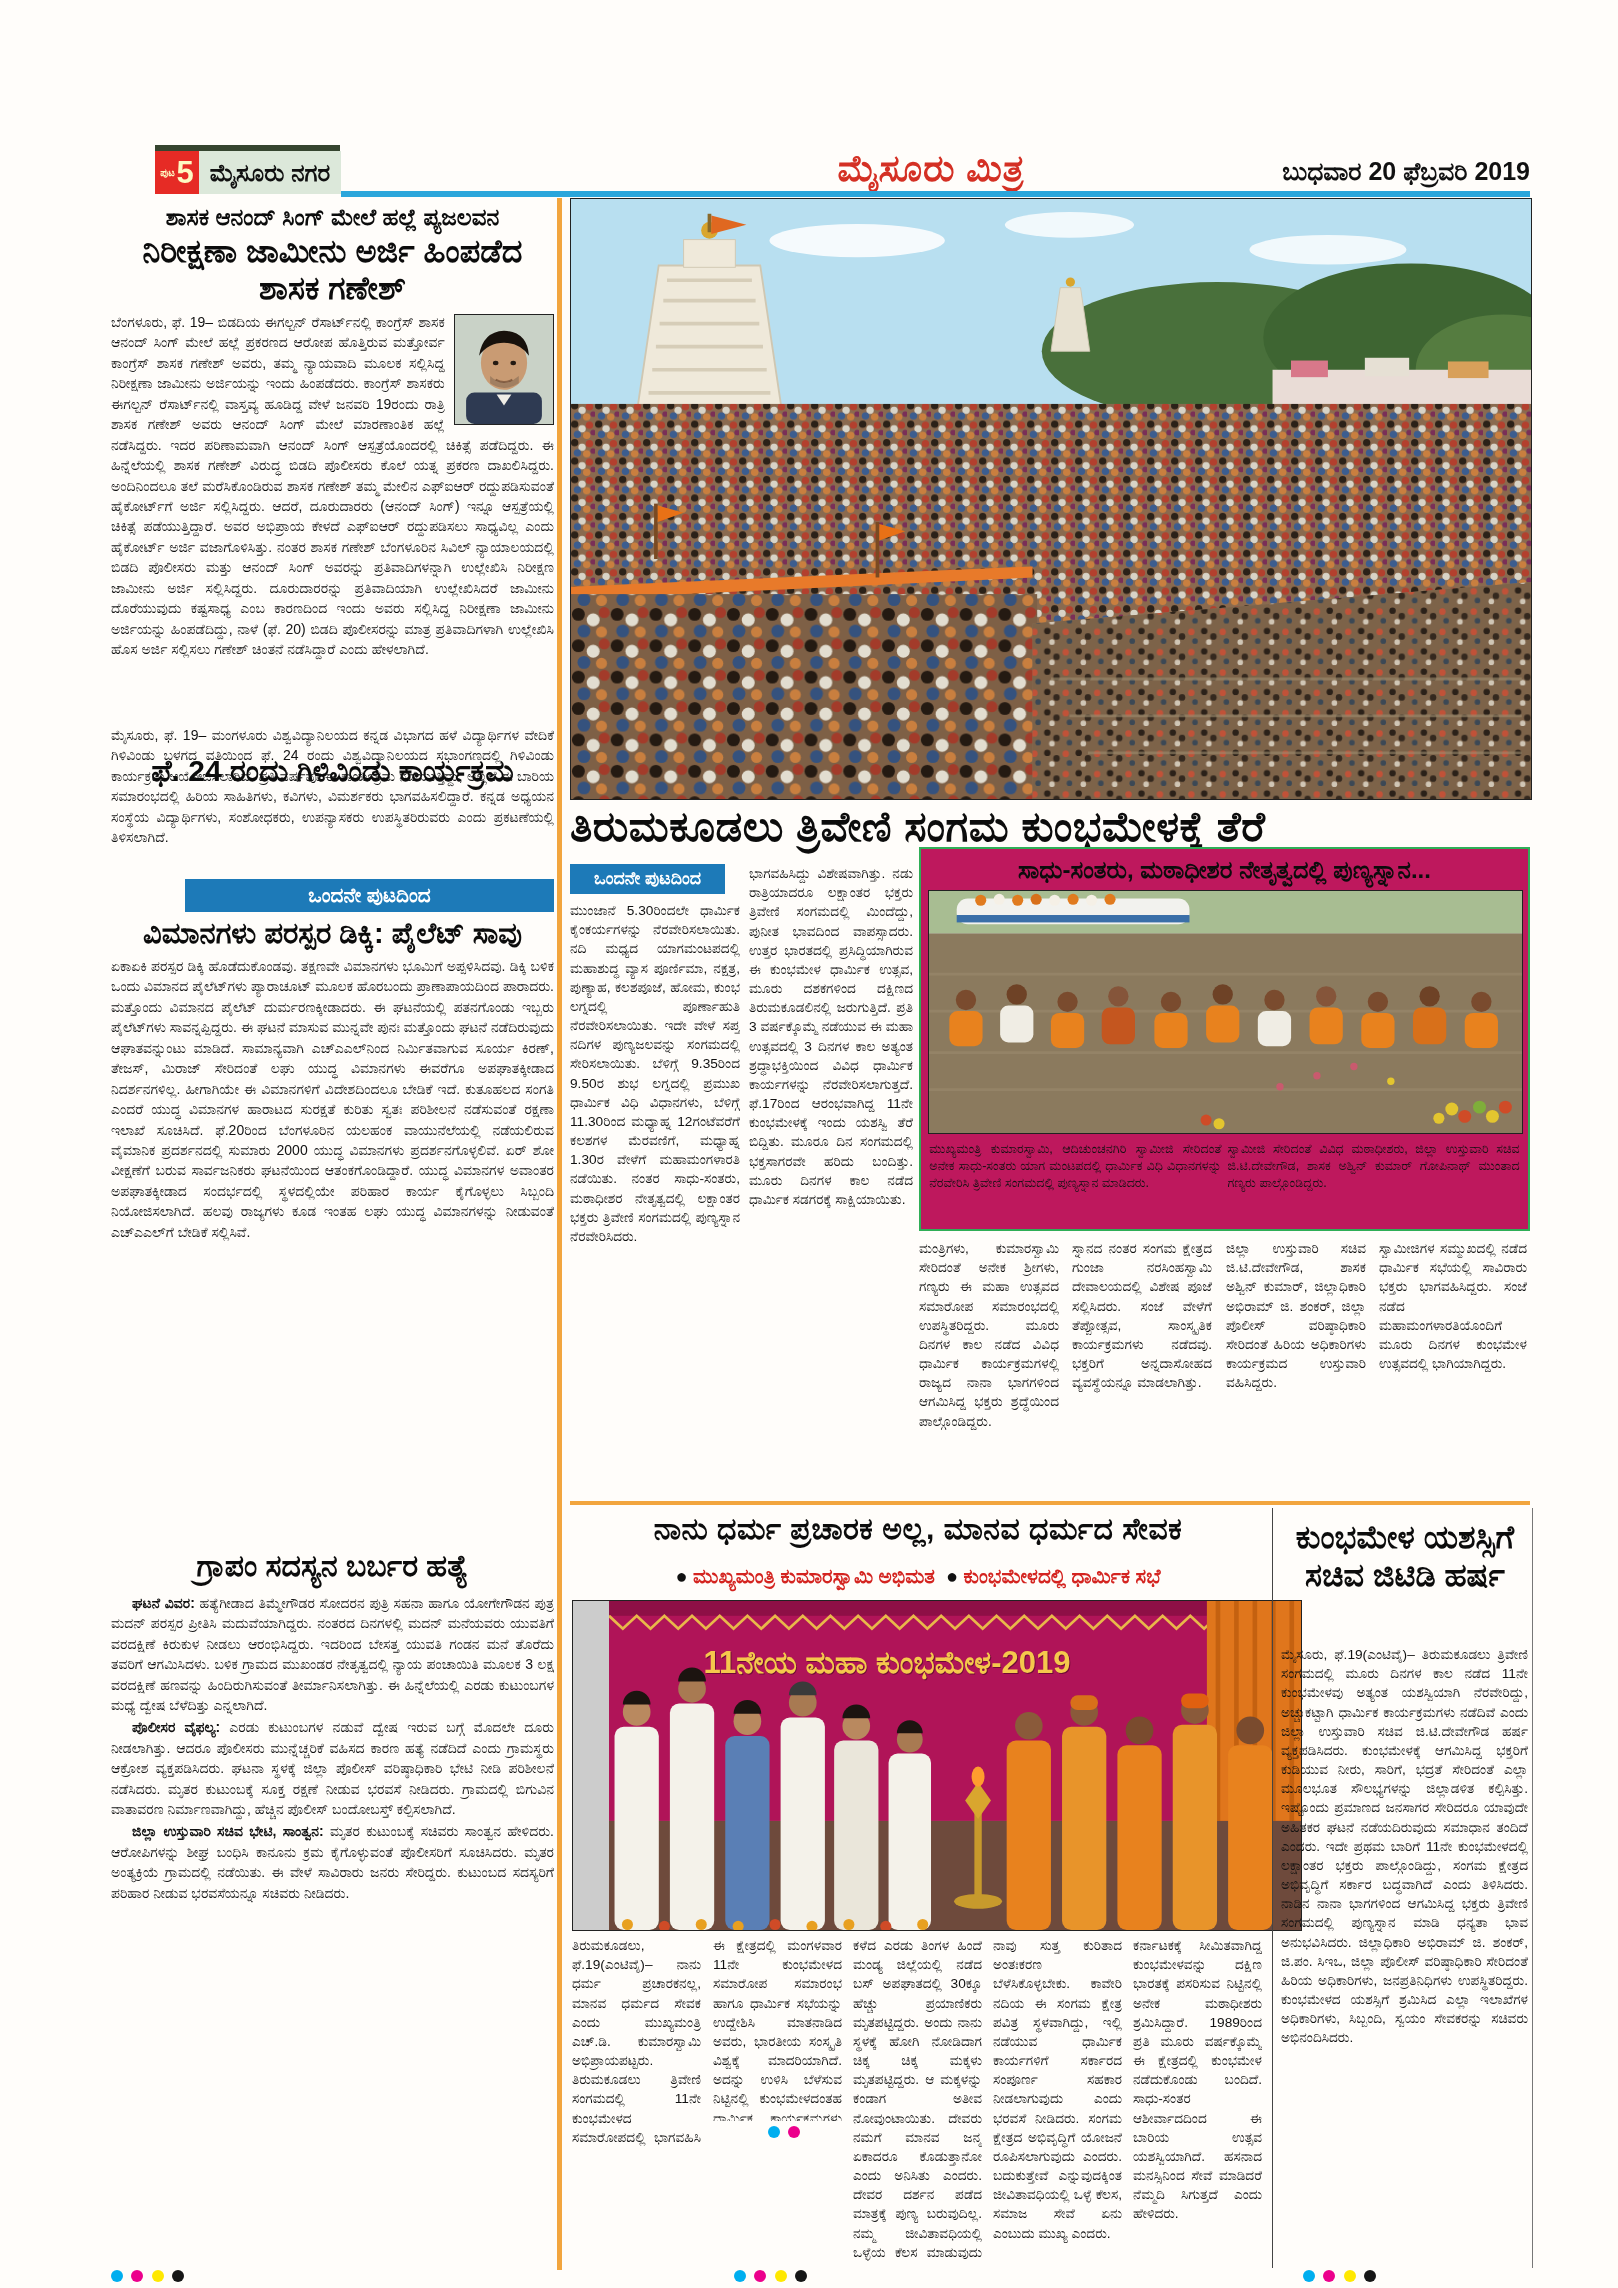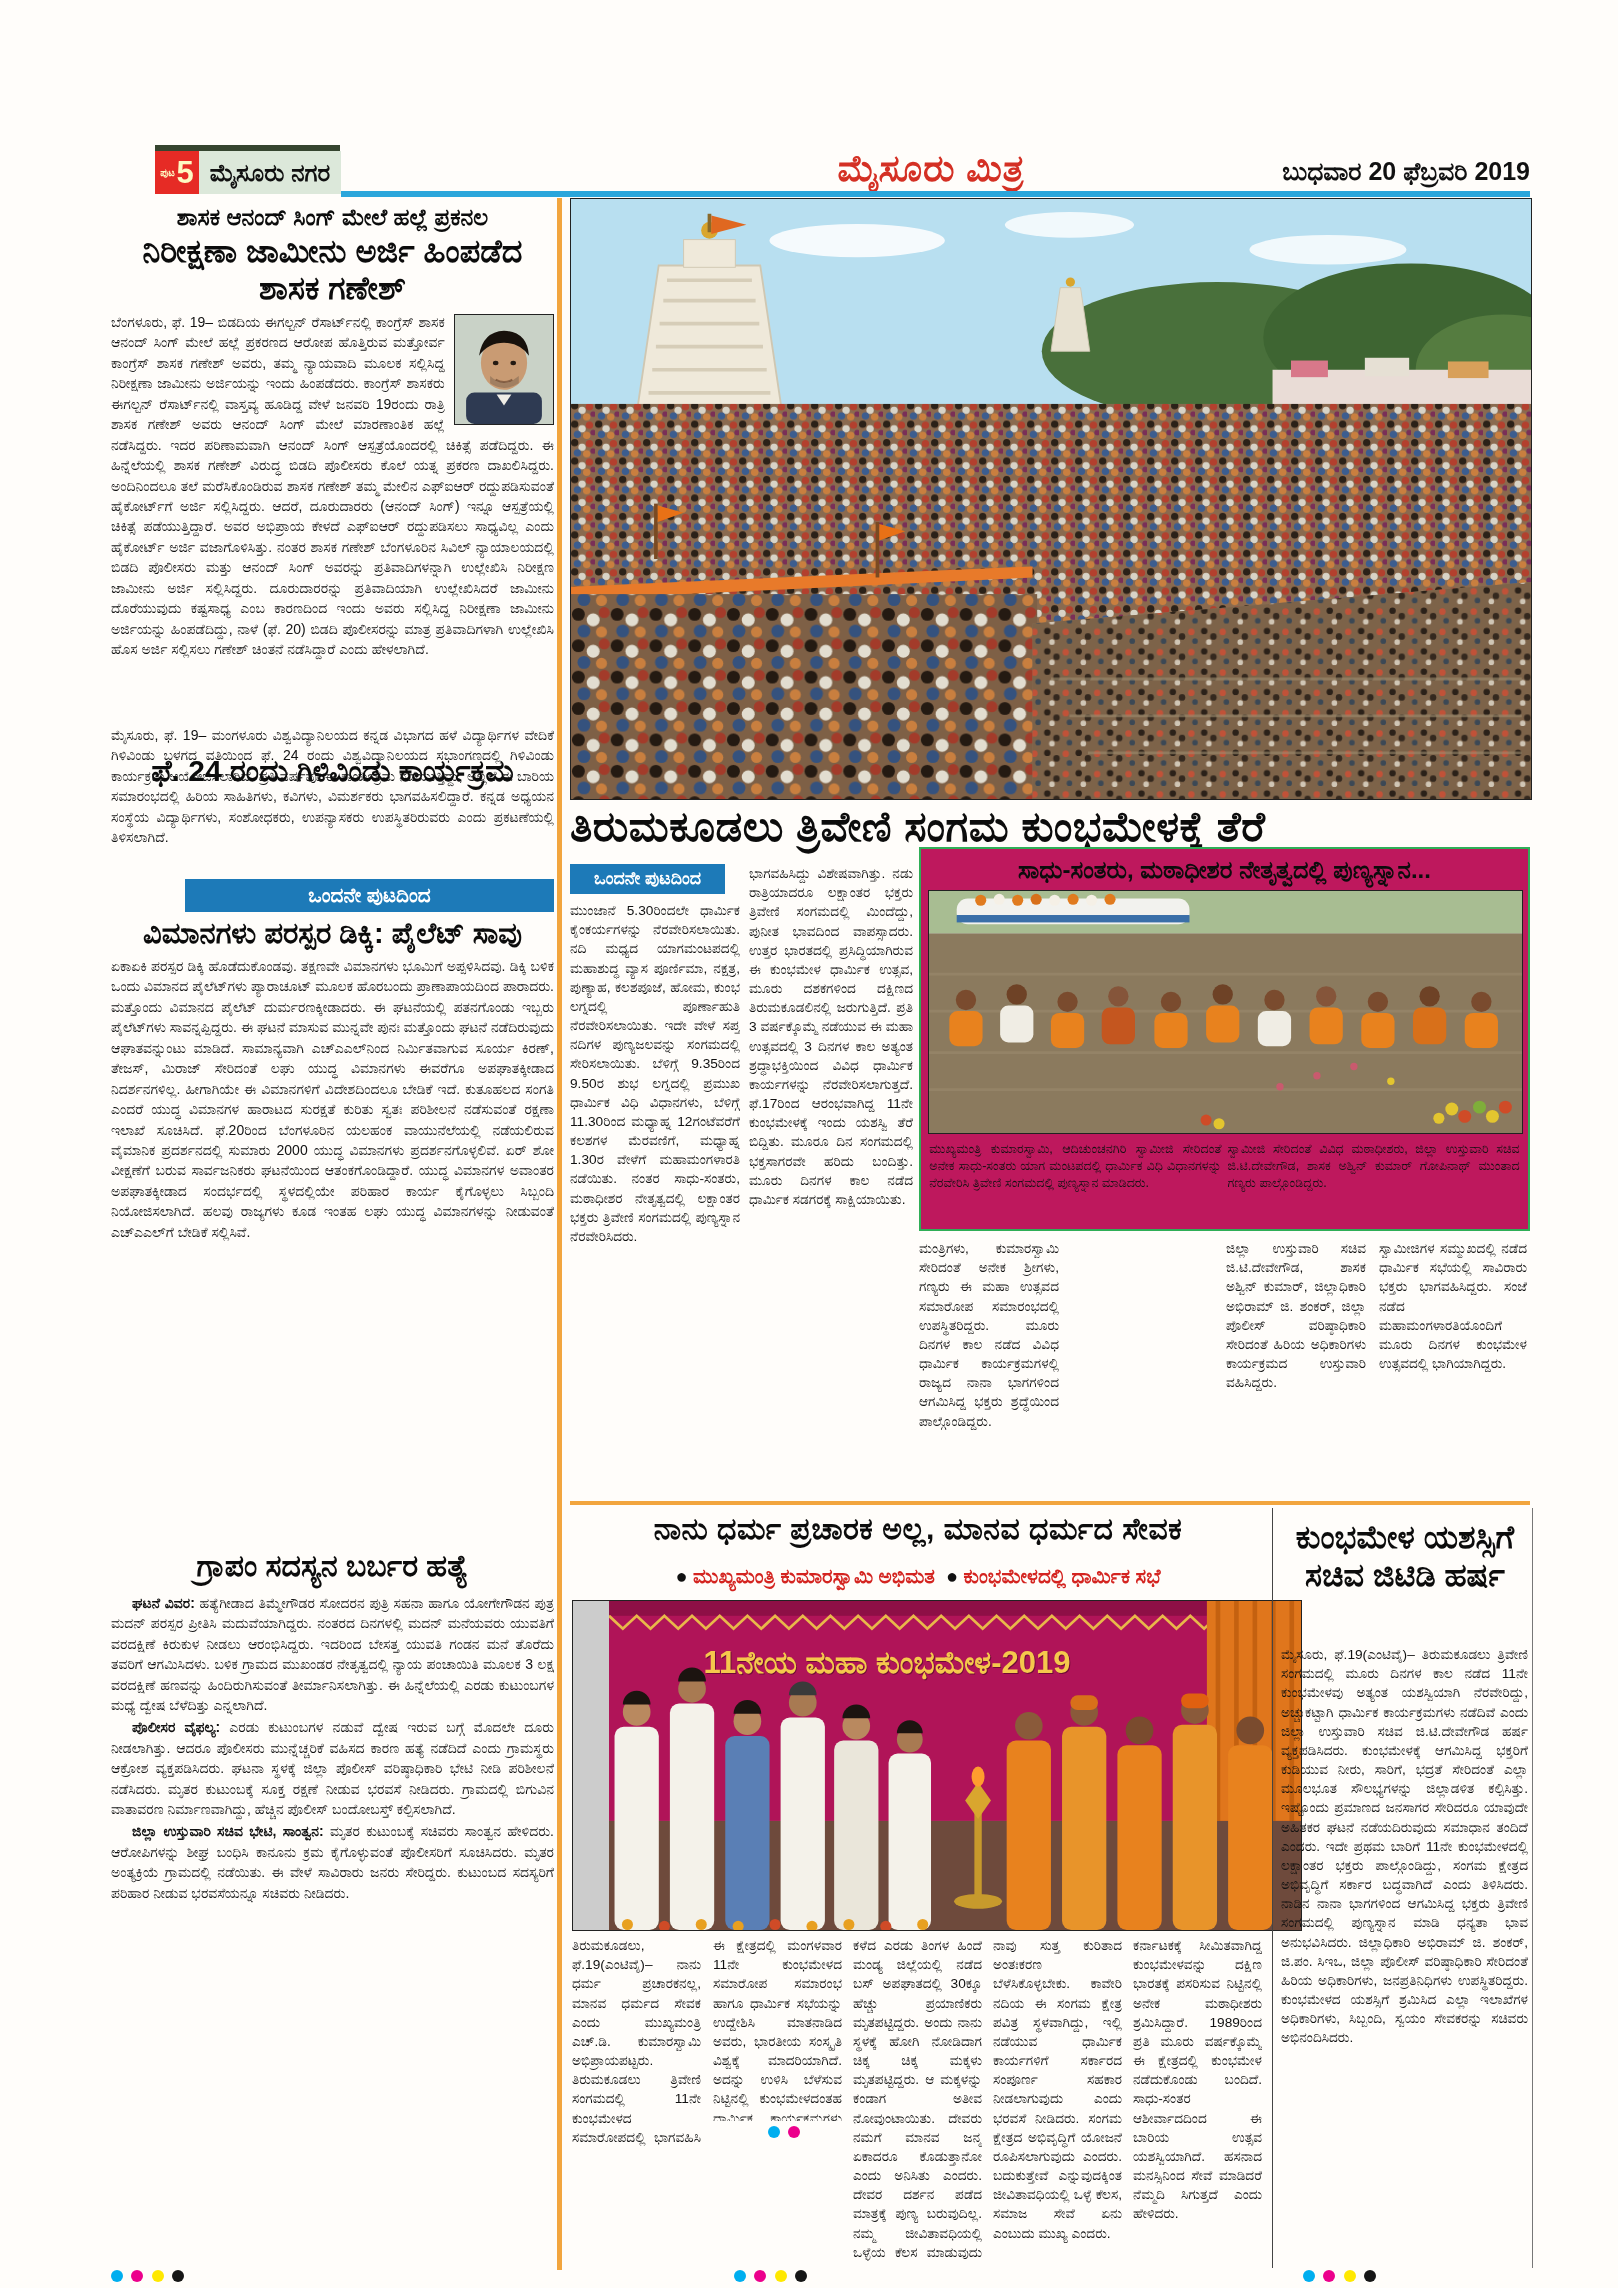--- a/index.html
+++ b/index.html
@@ -36,21 +36,21 @@
   </div>
 
   <div class="abs ctr" style="left:784px;top:148px;width:295px;font-size:37px;font-weight:bold;color:#d43024;transform:skewX(-5deg);letter-spacing:0.9px;">ಮೈಸೂರು ಮಿತ್ರ</div>
 
   <div class="abs" style="left:1163px;top:157px;width:367px;font-size:25px;font-weight:bold;text-align:right;">ಬುಧವಾರ 20 ಫೆಬ್ರವರಿ 2019</div>
 
   <div class="abs" style="left:341px;top:191px;width:1189px;height:5.5px;background:#2ba6db;"></div>
 
   <div class="abs" style="left:557px;top:198px;width:4.6px;height:2072px;background:#f2a53e;"></div>
 
-  <div class="abs ctr hd" style="left:111px;top:204px;width:443px;font-size:23px;">ಶಾಸಕ ಆನಂದ್ ಸಿಂಗ್ ಮೇಲೆ ಹಲ್ಲೆ ಪ್ರಕನಲ</div>
+  <div class="abs ctr hd" style="left:111px;top:204px;width:443px;font-size:23px;">ಶಾಸಕ ಆನಂದ್ ಸಿಂಗ್ ಮೇಲೆ ಹಲ್ಲೆ ಪ್ಯಜಲವನ</div>
 
   <div class="abs ctr hd" style="left:111px;top:233px;width:443px;font-size:32px;line-height:1.15;">ನಿರೀಕ್ಷಣಾ ಜಾಮೀನು ಅರ್ಜಿ ಹಿಂಪಡೆದ ಶಾಸಕ ಗಣೇಶ್</div>
 
   <div class="abs jt btL" style="left:111px;top:312px;width:443px;height:373px;">
     <span class="photo-frame" style="float:right;width:98px;height:109px;margin:1.8px 0 5.5px 9.2px;">
       <svg viewBox="0 0 106 118" width="98" height="109" preserveAspectRatio="none">
         <rect width="106" height="118" fill="#c9d2c7"></rect>
         <rect x="12" y="84" width="82" height="34" rx="9" fill="#2e3a52"></rect>
         <polygon points="45,86 53,98 61,86" fill="#f0ede6"></polygon>
         <ellipse cx="53" cy="52" rx="25" ry="29" fill="#c99b73"></ellipse>
@@ -209,20 +209,21 @@
         </g>
       </svg>
     </div>
     <div style="display:flex;gap:6px;padding:7.4px 8.3px 0 8.3px;">
       <div class="jt" style="width:50%;font-size:12.7px;line-height:1.34;height:61px;overflow:hidden;">ಮುಖ್ಯಮಂತ್ರಿ ಕುಮಾರಸ್ವಾಮಿ, ಆದಿಚುಂಚನಗಿರಿ ಸ್ವಾಮೀಜಿ ಸೇರಿದಂತೆ ಅನೇಕ ಸಾಧು-ಸಂತರು ಯಾಗ ಮಂಟಪದಲ್ಲಿ ಧಾರ್ಮಿಕ ವಿಧಿ ವಿಧಾನಗಳನ್ನು ನೆರವೇರಿಸಿ ತ್ರಿವೇಣಿ ಸಂಗಮದಲ್ಲಿ ಪುಣ್ಯಸ್ನಾನ ಮಾಡಿದರು.</div>
       <div class="jt" style="width:50%;font-size:12.7px;line-height:1.34;height:61px;overflow:hidden;">ಸ್ವಾಮೀಜಿ ಸೇರಿದಂತೆ ವಿವಿಧ ಮಠಾಧೀಶರು, ಜಿಲ್ಲಾ ಉಸ್ತುವಾರಿ ಸಚಿವ ಜಿ.ಟಿ.ದೇವೇಗೌಡ, ಶಾಸಕ ಅಶ್ವಿನ್ ಕುಮಾರ್ ಗೋಪಿನಾಥ್ ಮುಂತಾದ ಗಣ್ಯರು ಪಾಲ್ಗೊಂಡಿದ್ದರು.</div>
     </div>
   </div>
 
   <div class="abs jt bt" style="left:919px;top:1239px;width:140px;height:258px;">ಮಂತ್ರಿಗಳು, ಕುಮಾರಸ್ವಾಮಿ ಸೇರಿದಂತೆ ಅನೇಕ ಶ್ರೀಗಳು, ಗಣ್ಯರು ಈ ಮಹಾ ಉತ್ಸವದ ಸಮಾರೋಪ ಸಮಾರಂಭದಲ್ಲಿ ಉಪಸ್ಥಿತರಿದ್ದರು. ಮೂರು ದಿನಗಳ ಕಾಲ ನಡೆದ ವಿವಿಧ ಧಾರ್ಮಿಕ ಕಾರ್ಯಕ್ರಮಗಳಲ್ಲಿ ರಾಜ್ಯದ ನಾನಾ ಭಾಗಗಳಿಂದ ಆಗಮಿಸಿದ್ದ ಭಕ್ತರು ಶ್ರದ್ಧೆಯಿಂದ ಪಾಲ್ಗೊಂಡಿದ್ದರು.</div>
+  <div class="abs jt bt" style="left:1072px;top:1239px;width:140px;height:258px;">ಸ್ನಾನದ ನಂತರ ಸಂಗಮ ಕ್ಷೇತ್ರದ ಗುಂಜಾ ನರಸಿಂಹಸ್ವಾಮಿ ದೇವಾಲಯದಲ್ಲಿ ವಿಶೇಷ ಪೂಜೆ ಸಲ್ಲಿಸಿದರು. ಸಂಜೆ ವೇಳೆಗೆ ತೆಪ್ಪೋತ್ಸವ, ಸಾಂಸ್ಕೃತಿಕ ಕಾರ್ಯಕ್ರಮಗಳು ನಡೆದವು. ಭಕ್ತರಿಗೆ ಅನ್ನದಾಸೋಹದ ವ್ಯವಸ್ಥೆಯನ್ನೂ ಮಾಡಲಾಗಿತ್ತು.</div>
   <div class="abs jt bt" style="left:1226px;top:1239px;width:140px;height:258px;">ಜಿಲ್ಲಾ ಉಸ್ತುವಾರಿ ಸಚಿವ ಜಿ.ಟಿ.ದೇವೇಗೌಡ, ಶಾಸಕ ಅಶ್ವಿನ್ ಕುಮಾರ್, ಜಿಲ್ಲಾಧಿಕಾರಿ ಅಭಿರಾಮ್ ಜಿ. ಶಂಕರ್, ಜಿಲ್ಲಾ ಪೊಲೀಸ್ ವರಿಷ್ಠಾಧಿಕಾರಿ ಸೇರಿದಂತೆ ಹಿರಿಯ ಅಧಿಕಾರಿಗಳು ಕಾರ್ಯಕ್ರಮದ ಉಸ್ತುವಾರಿ ವಹಿಸಿದ್ದರು.</div>
   <div class="abs jt bt" style="left:1379px;top:1239px;width:148px;height:258px;">ಸ್ವಾಮೀಜಿಗಳ ಸಮ್ಮುಖದಲ್ಲಿ ನಡೆದ ಧಾರ್ಮಿಕ ಸಭೆಯಲ್ಲಿ ಸಾವಿರಾರು ಭಕ್ತರು ಭಾಗವಹಿಸಿದ್ದರು. ಸಂಜೆ ನಡೆದ ಮಹಾಮಂಗಳಾರತಿಯೊಂದಿಗೆ ಮೂರು ದಿನಗಳ ಕುಂಭಮೇಳ ಉತ್ಸವದಲ್ಲಿ ಭಾಗಿಯಾಗಿದ್ದರು.</div>
 
   <div class="abs" style="left:570px;top:1501px;width:960px;height:3.7px;background:#f2a53e;"></div>
 
   <div class="abs ctr hd" style="left:570px;top:1512px;width:696px;font-size:30px;letter-spacing:0.5px;">ನಾನು ಧರ್ಮ ಪ್ರಚಾರಕ ಅಲ್ಲ, ಮಾನವ ಧರ್ಮದ ಸೇವಕ</div>
 
   <div class="abs ctr" style="left:570px;top:1565px;width:696px;font-size:20px;font-weight:bold;color:#d42420;">
     <span style="color:#111;">●</span>
     <span>ಮುಖ್ಯಮಂತ್ರಿ ಕುಮಾರಸ್ವಾಮಿ ಅಭಿಮತ</span>

